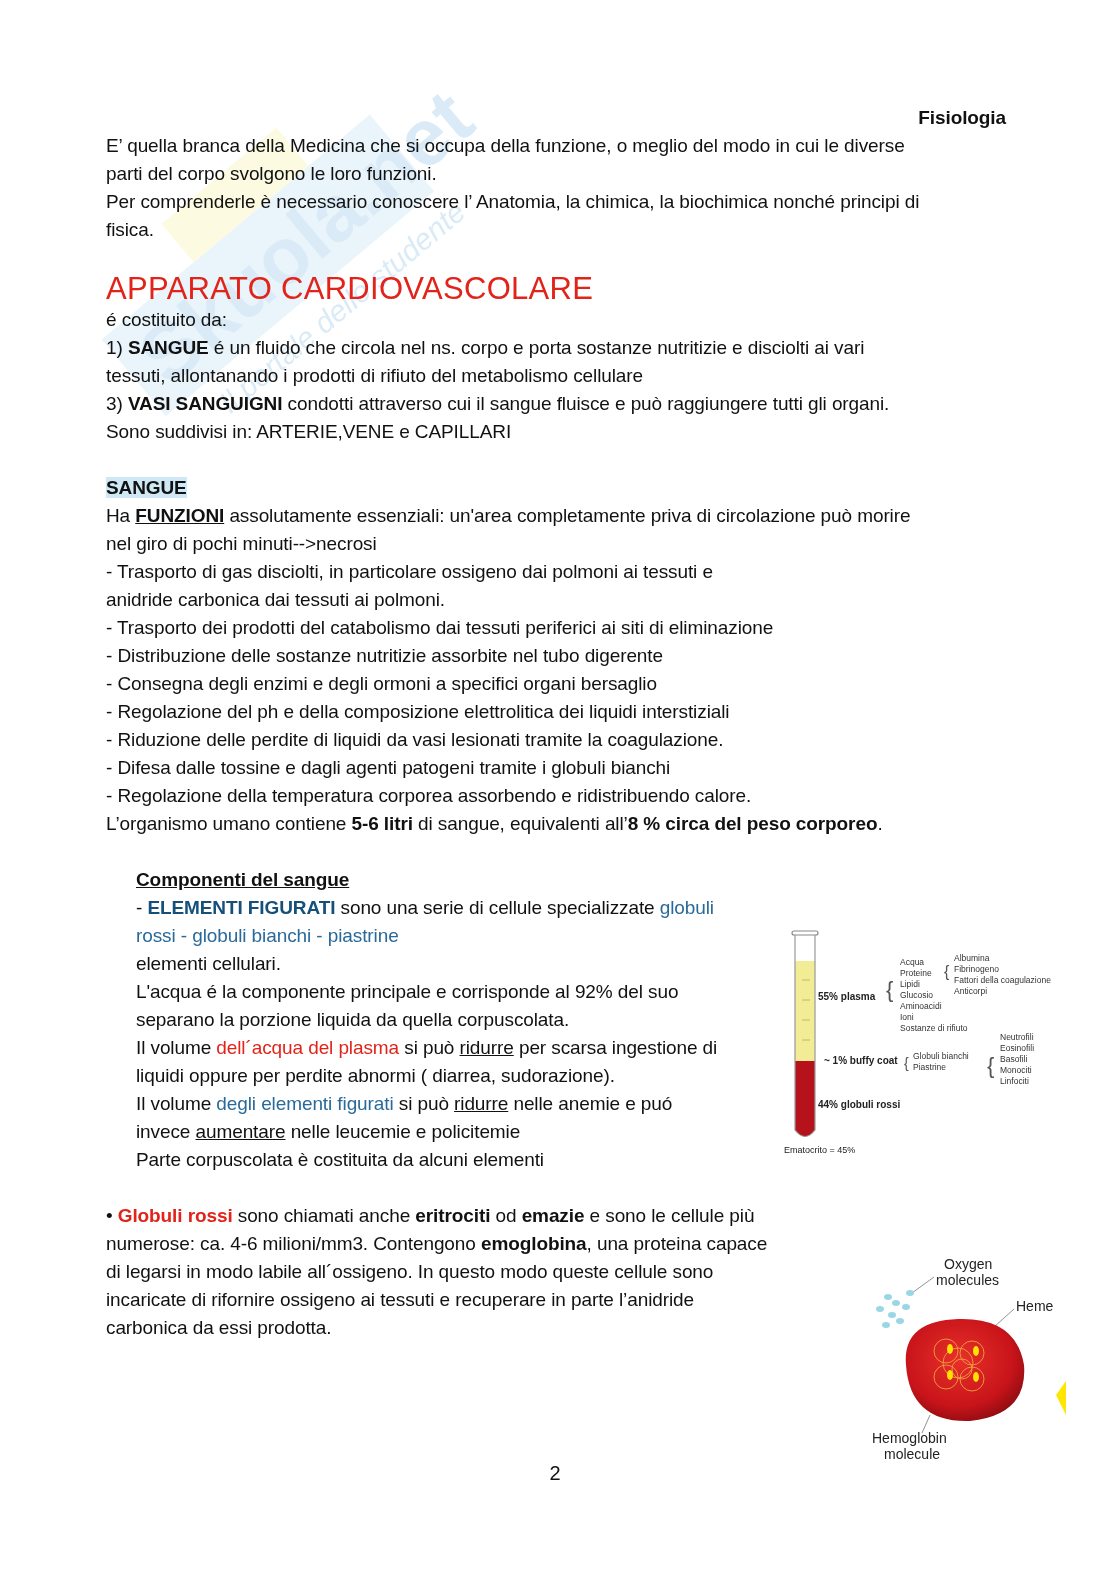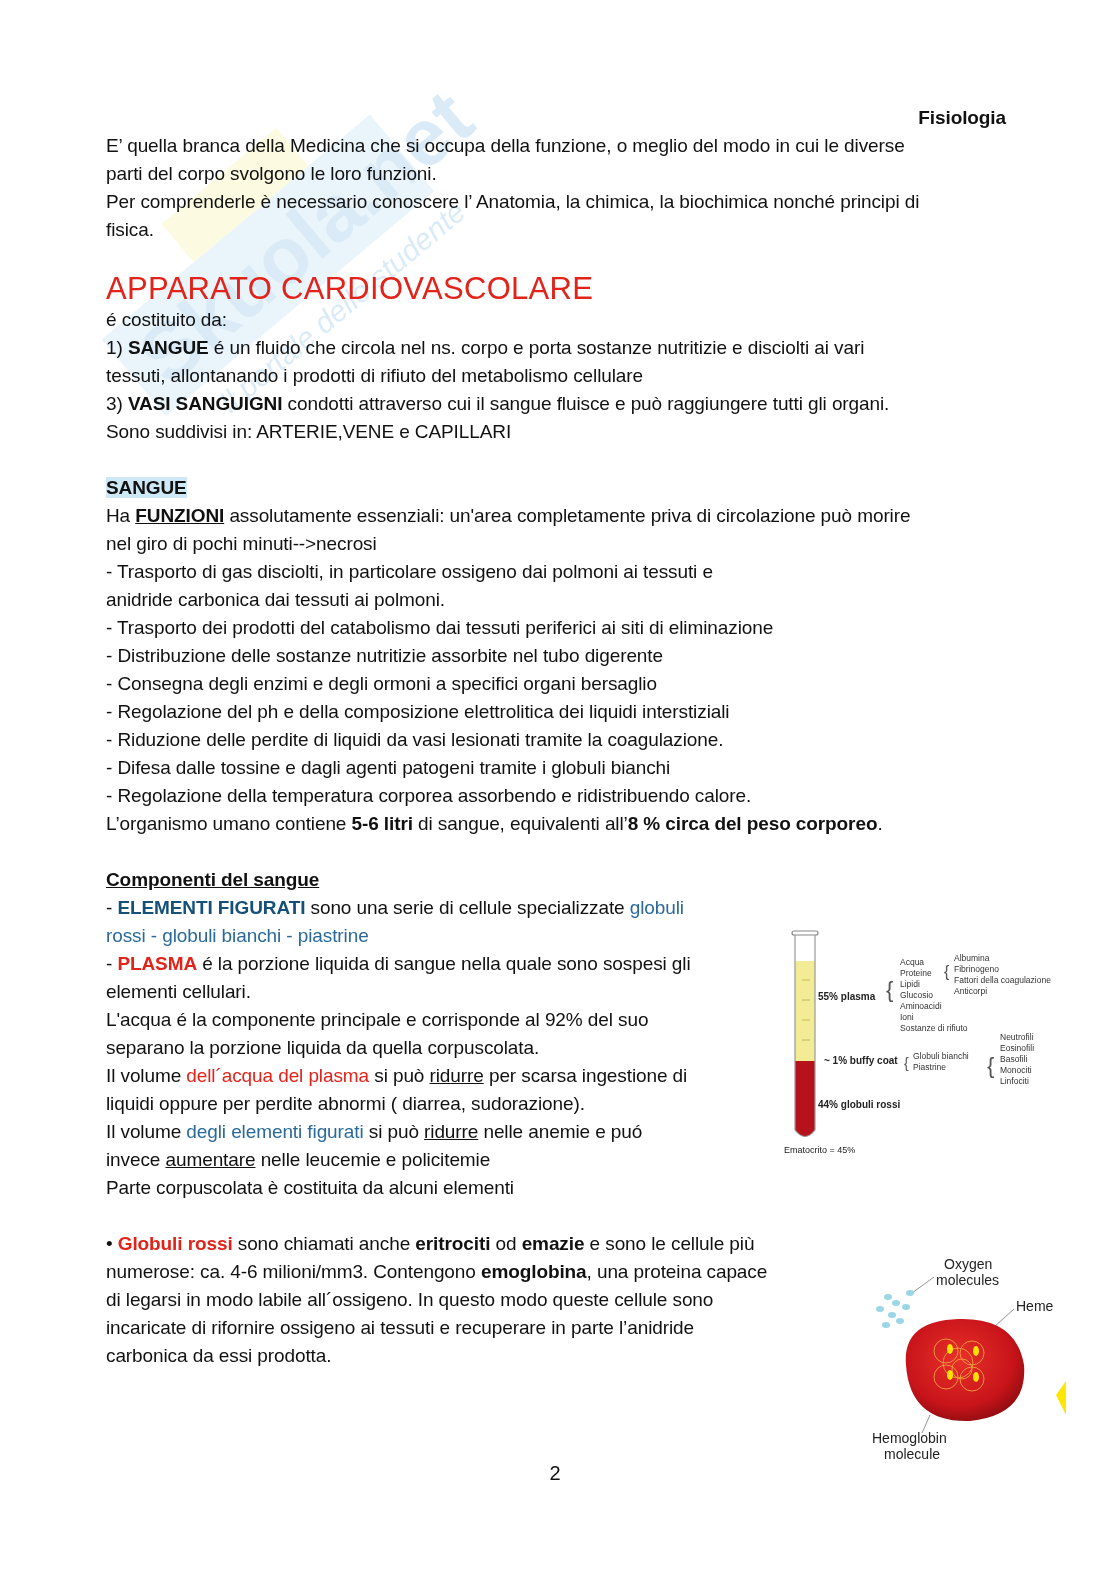--- a/index.html
+++ b/index.html
@@ -10,21 +10,21 @@
           font-size: 19px; line-height: 28px; letter-spacing: -0.1px; }
   .line { white-space: nowrap; display: block; }
   .b { font-weight: bold; text-align: right; }
   .u { text-decoration: underline; }
   .red { color: #e2231a; }
   .blue { color: #2a6a9a; }
   .navy { color: #14507a; }
   .hl { background: #cfe8f5; }
   .gap-s { height: 28px; }
   .h-red { color: #e2231a; font-size: 31px; line-height: 34px; margin-top: 2px; font-weight: normal; letter-spacing: 0.3px; }
-  .narrow { width: 650px; }
+  .narrow { width: 650px; margin-left: 30px; }
   .fig1 { position: absolute; left: 780px; top: 925px; width: 300px; height: 235px; z-index: 1; }
   .fig2 { position: absolute; left: 866px; top: 1255px; width: 200px; height: 210px; z-index: 1; }
   .pageno { position: absolute; left: 540px; top: 1462px; width: 30px; text-align: center; font-size: 20px; z-index: 1; }
 </style>
 </head>
 <body>
 
 <svg class="watermark" viewBox="0 0 470 420">
   <g transform="rotate(-40 235 230)" opacity="0.22">
     <polygon points="60,200 410,200 410,300 60,300" fill="#9fd0ef"></polygon>
@@ -64,21 +64,20 @@
   <span class="line">- Riduzione delle perdite di liquidi da vasi lesionati tramite la coagulazione.</span>
   <span class="line">- Difesa dalle tossine e dagli agenti patogeni tramite i globuli bianchi</span>
   <span class="line">- Regolazione della temperatura corporea assorbendo e ridistribuendo calore.</span>
   <span class="line"><span>L’organismo umano contiene </span><span class="b">5-6 litri</span><span> di sangue, equivalenti all’</span><span class="b">8 % circa del peso corporeo</span><span>.</span></span>
 
   <div class="gap-s"></div>
   <div class="narrow">
     <span class="line"><span class="u" style="font-weight:600">Componenti del sangue</span></span>
     <span class="line"><span>- </span><span class="b navy">ELEMENTI FIGURATI</span><span> sono una serie di cellule specializzate </span><span class="blue">globuli</span></span>
     <span class="line blue">rossi - globuli bianchi - piastrine</span>
-    <span class="line"><span>- </span><span class="b red">PLASMA</span><span> é la porzione liquida di sangue nella quale sono sospesi gli</span></span>
     <span class="line">elementi cellulari.</span>
     <span class="line">L'acqua é la componente principale e corrisponde al 92% del suo</span>
     <span class="line">separano la porzione liquida da quella corpuscolata.</span>
     <span class="line"><span>Il volume </span><span class="red">dell´acqua del plasma</span><span> si può </span><span class="u">ridurre</span><span> per scarsa ingestione di</span></span>
     <span class="line">liquidi oppure per perdite abnormi ( diarrea, sudorazione).</span>
     <span class="line"><span>Il volume </span><span class="blue">degli elementi figurati</span><span> si può </span><span class="u">ridurre</span><span> nelle anemie e puó</span></span>
     <span class="line"><span>invece </span><span class="u">aumentare</span><span> nelle leucemie e policitemie</span></span>
     <span class="line">Parte corpuscolata è costituita da alcuni elementi</span>
   </div>
 

